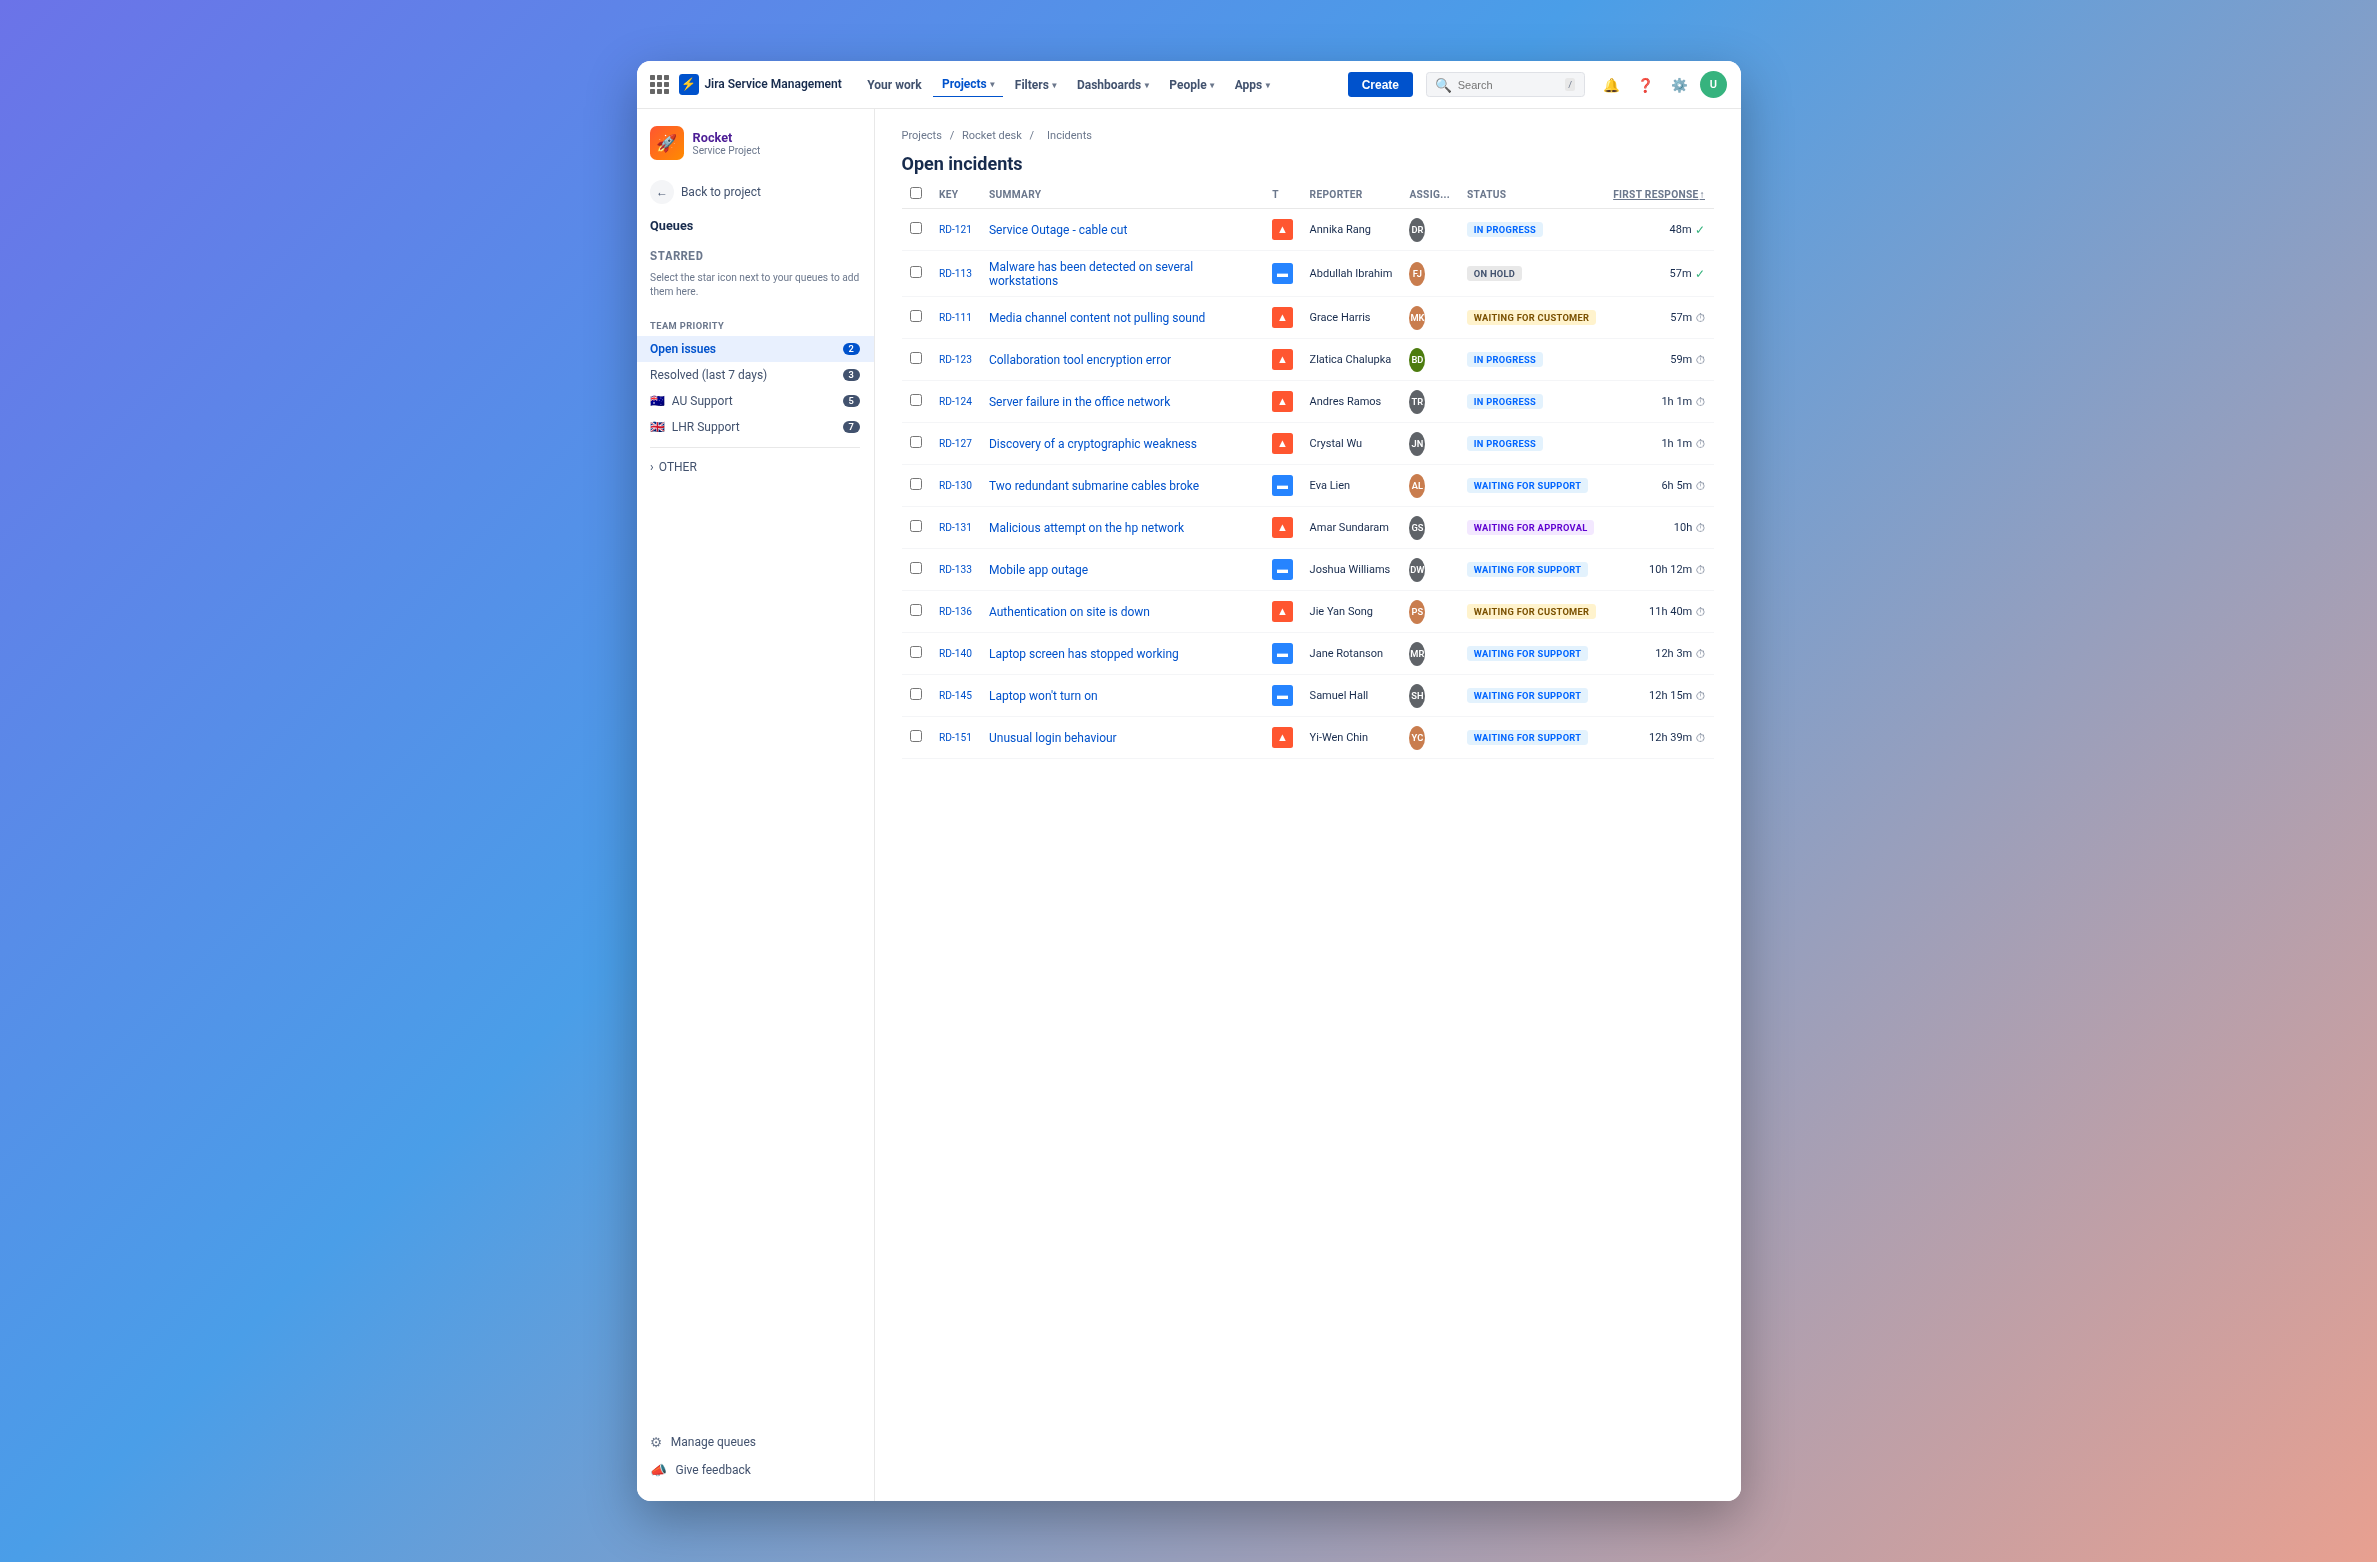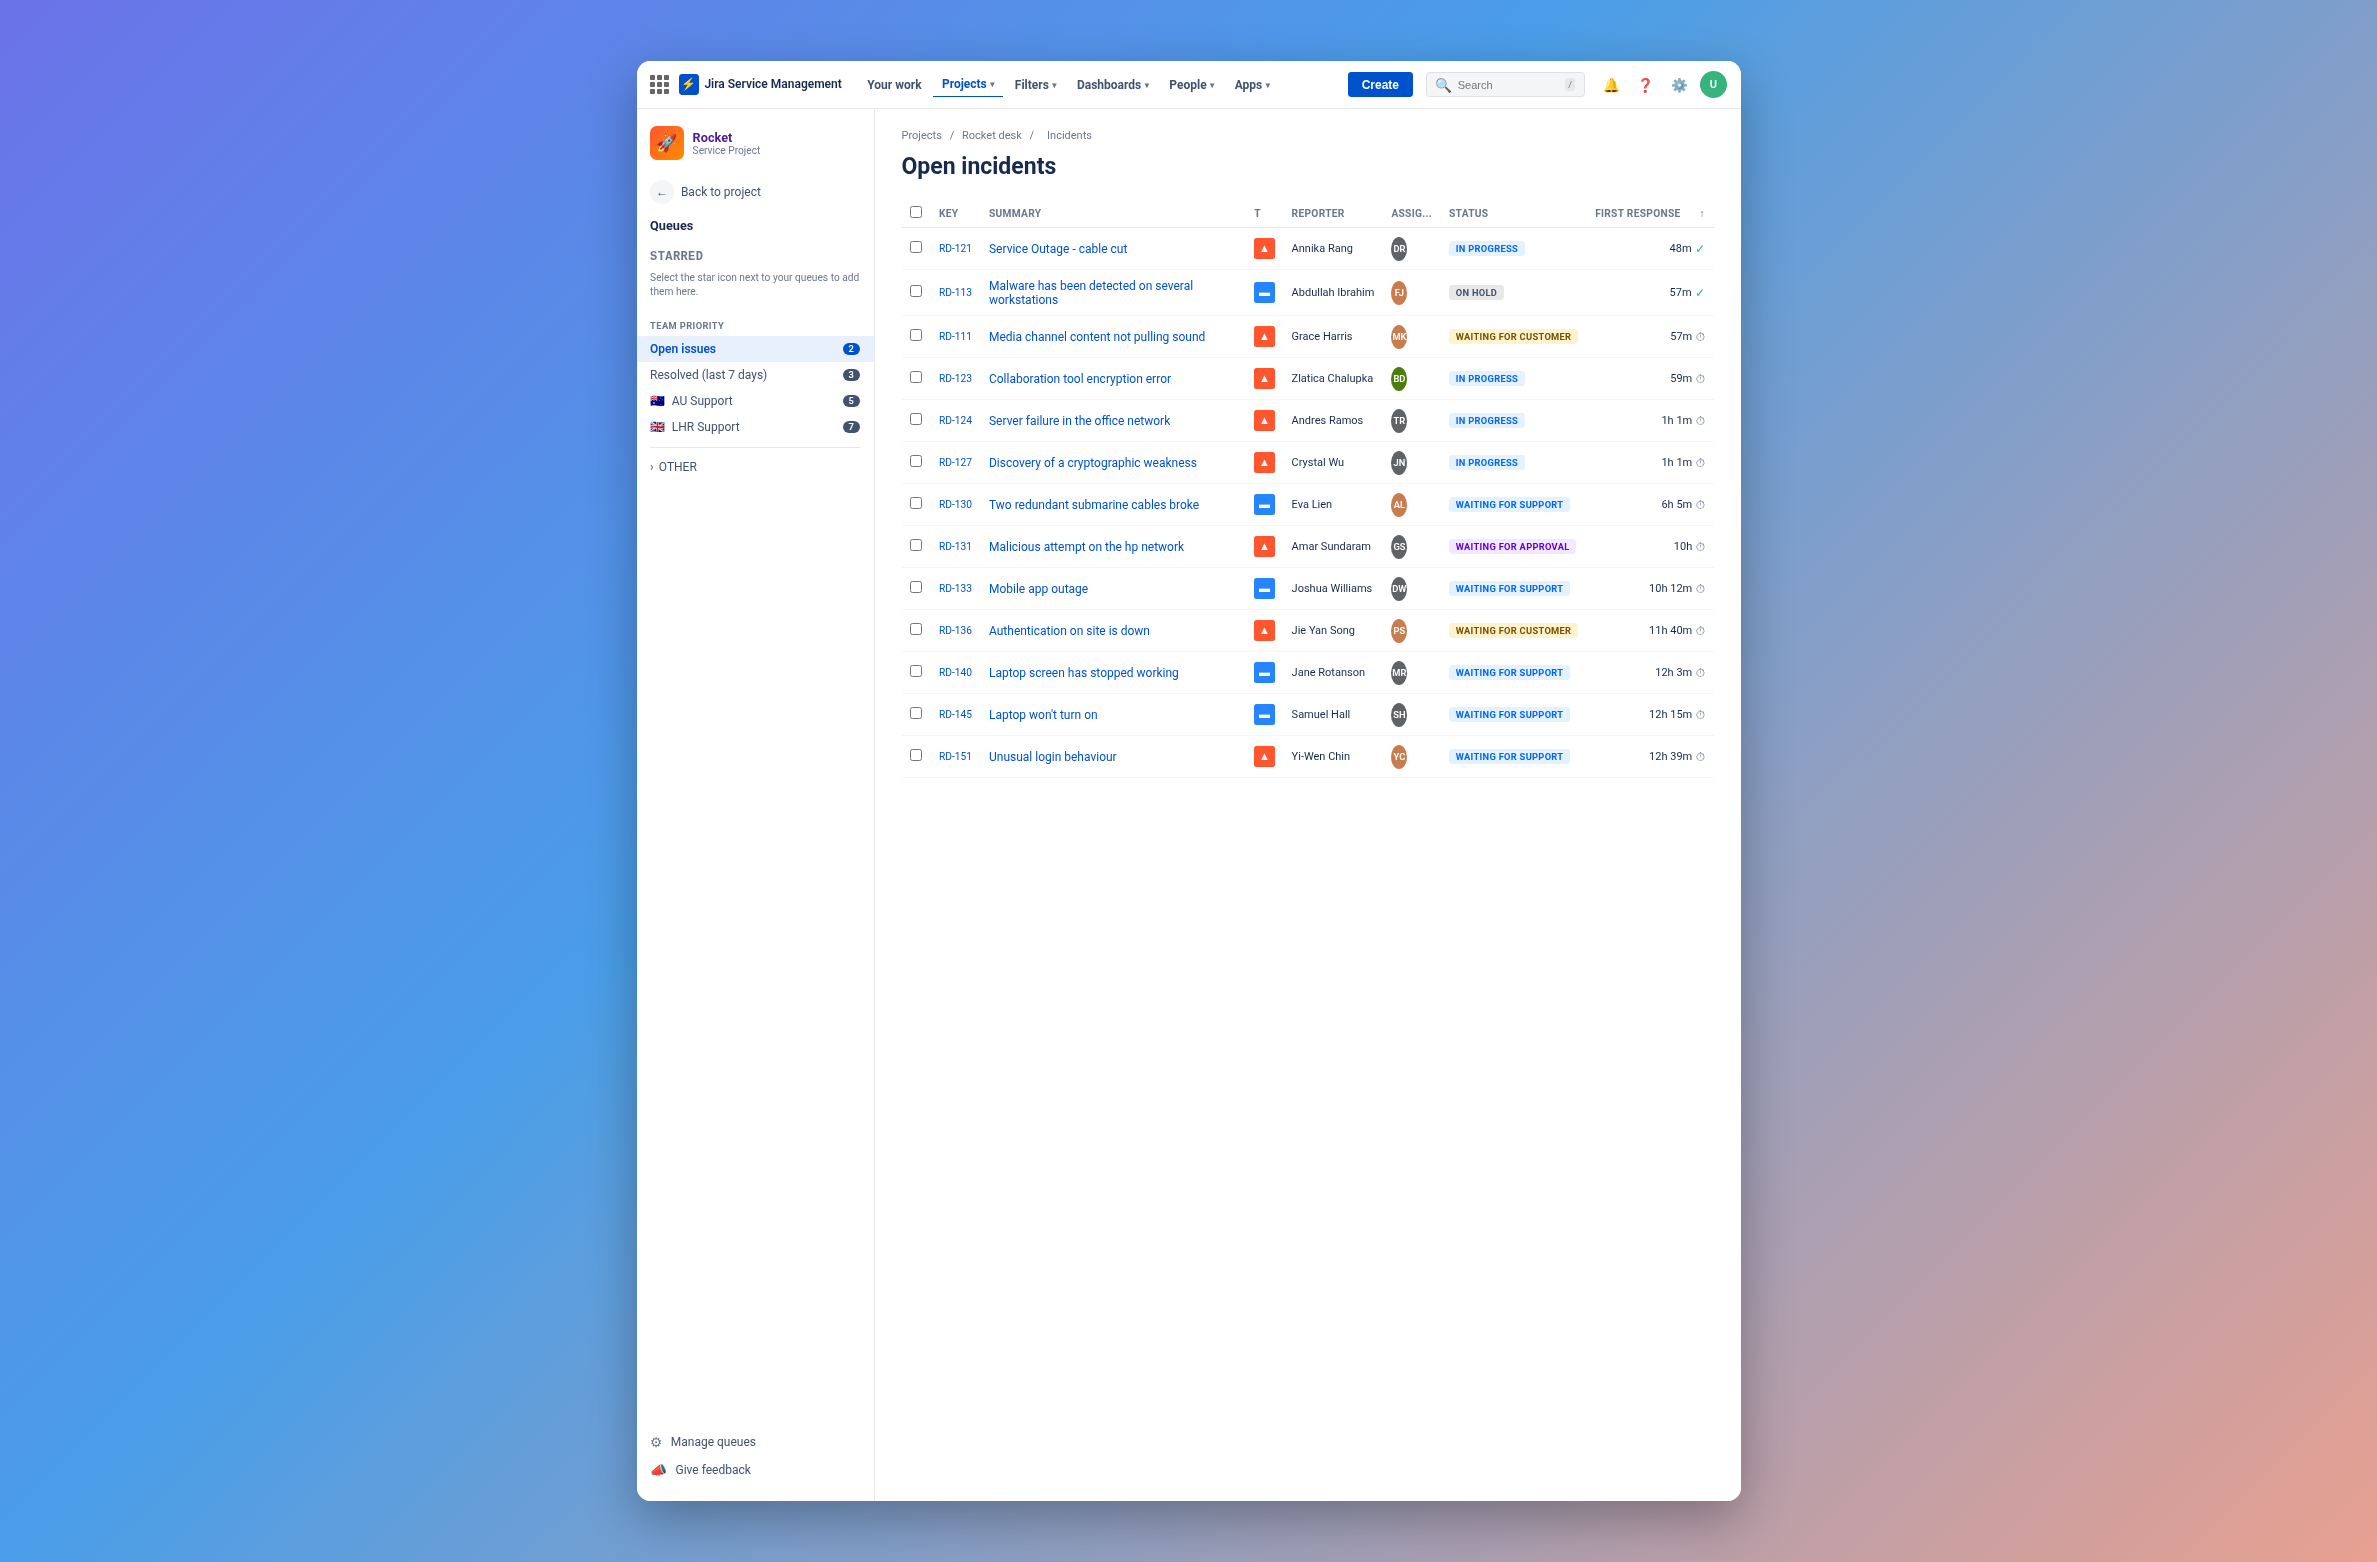--- a/index.html
+++ b/index.html
@@ -301,24 +301,24 @@
       background: #fff;
     }
     .breadcrumb {
       font-size: 11px;
       color: #6b778c;
       margin-bottom: 10.2px;
     }
     .breadcrumb a { color: #6b778c; text-decoration: none; }
     .breadcrumb span { margin: 0 5.1px; }
     .page-title {
-      font-size: 23px;
+      font-size: 18px;
       font-weight: 700;
       color: #172b4d;
-      margin-bottom: 20px;
+      margin-bottom: 7px;
     }
 
     
     table {
       width: 100%;
       border-collapse: collapse;
     }
     thead tr {
       border-bottom: 1.7px solid #e8e8e8;
     }
@@ -328,22 +328,23 @@
       font-size: 10.2px;
       font-weight: 700;
       color: #6b778c;
       text-transform: uppercase;
       letter-spacing: 0.3px;
       white-space: nowrap;
     }
     .th-first-response {
       display: flex;
       align-items: center;
-      gap: 19px;
+      gap: 1px;
       justify-content: flex-end;
+      text-decoration: underline;
     }
     td {
       padding: 8.5px 8.5px;
       font-size: 11px;
       color: #172b4d;
       border-bottom: 0.8px solid #f4f5f7;
       vertical-align: middle;
     }
     .checkbox-cell { width: 27px; }
     input[type=checkbox] {

